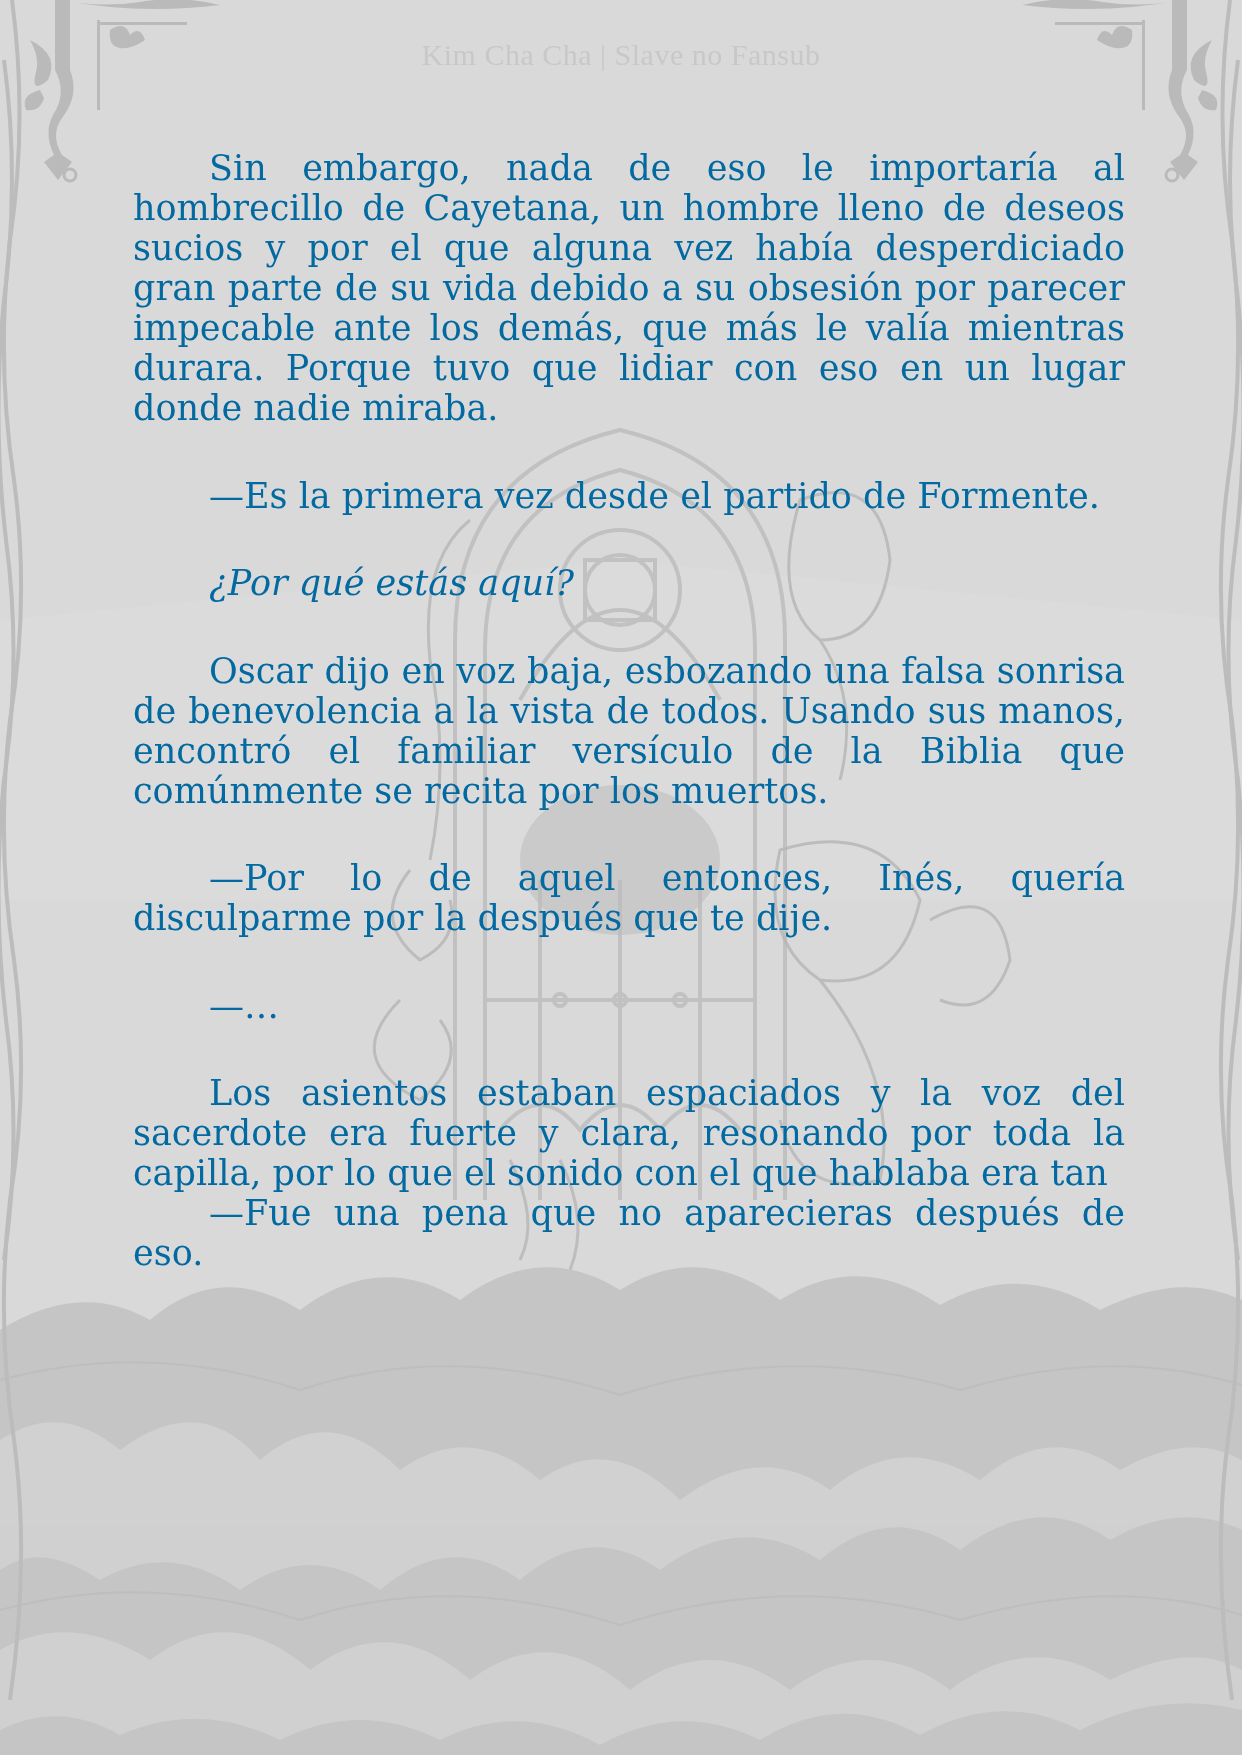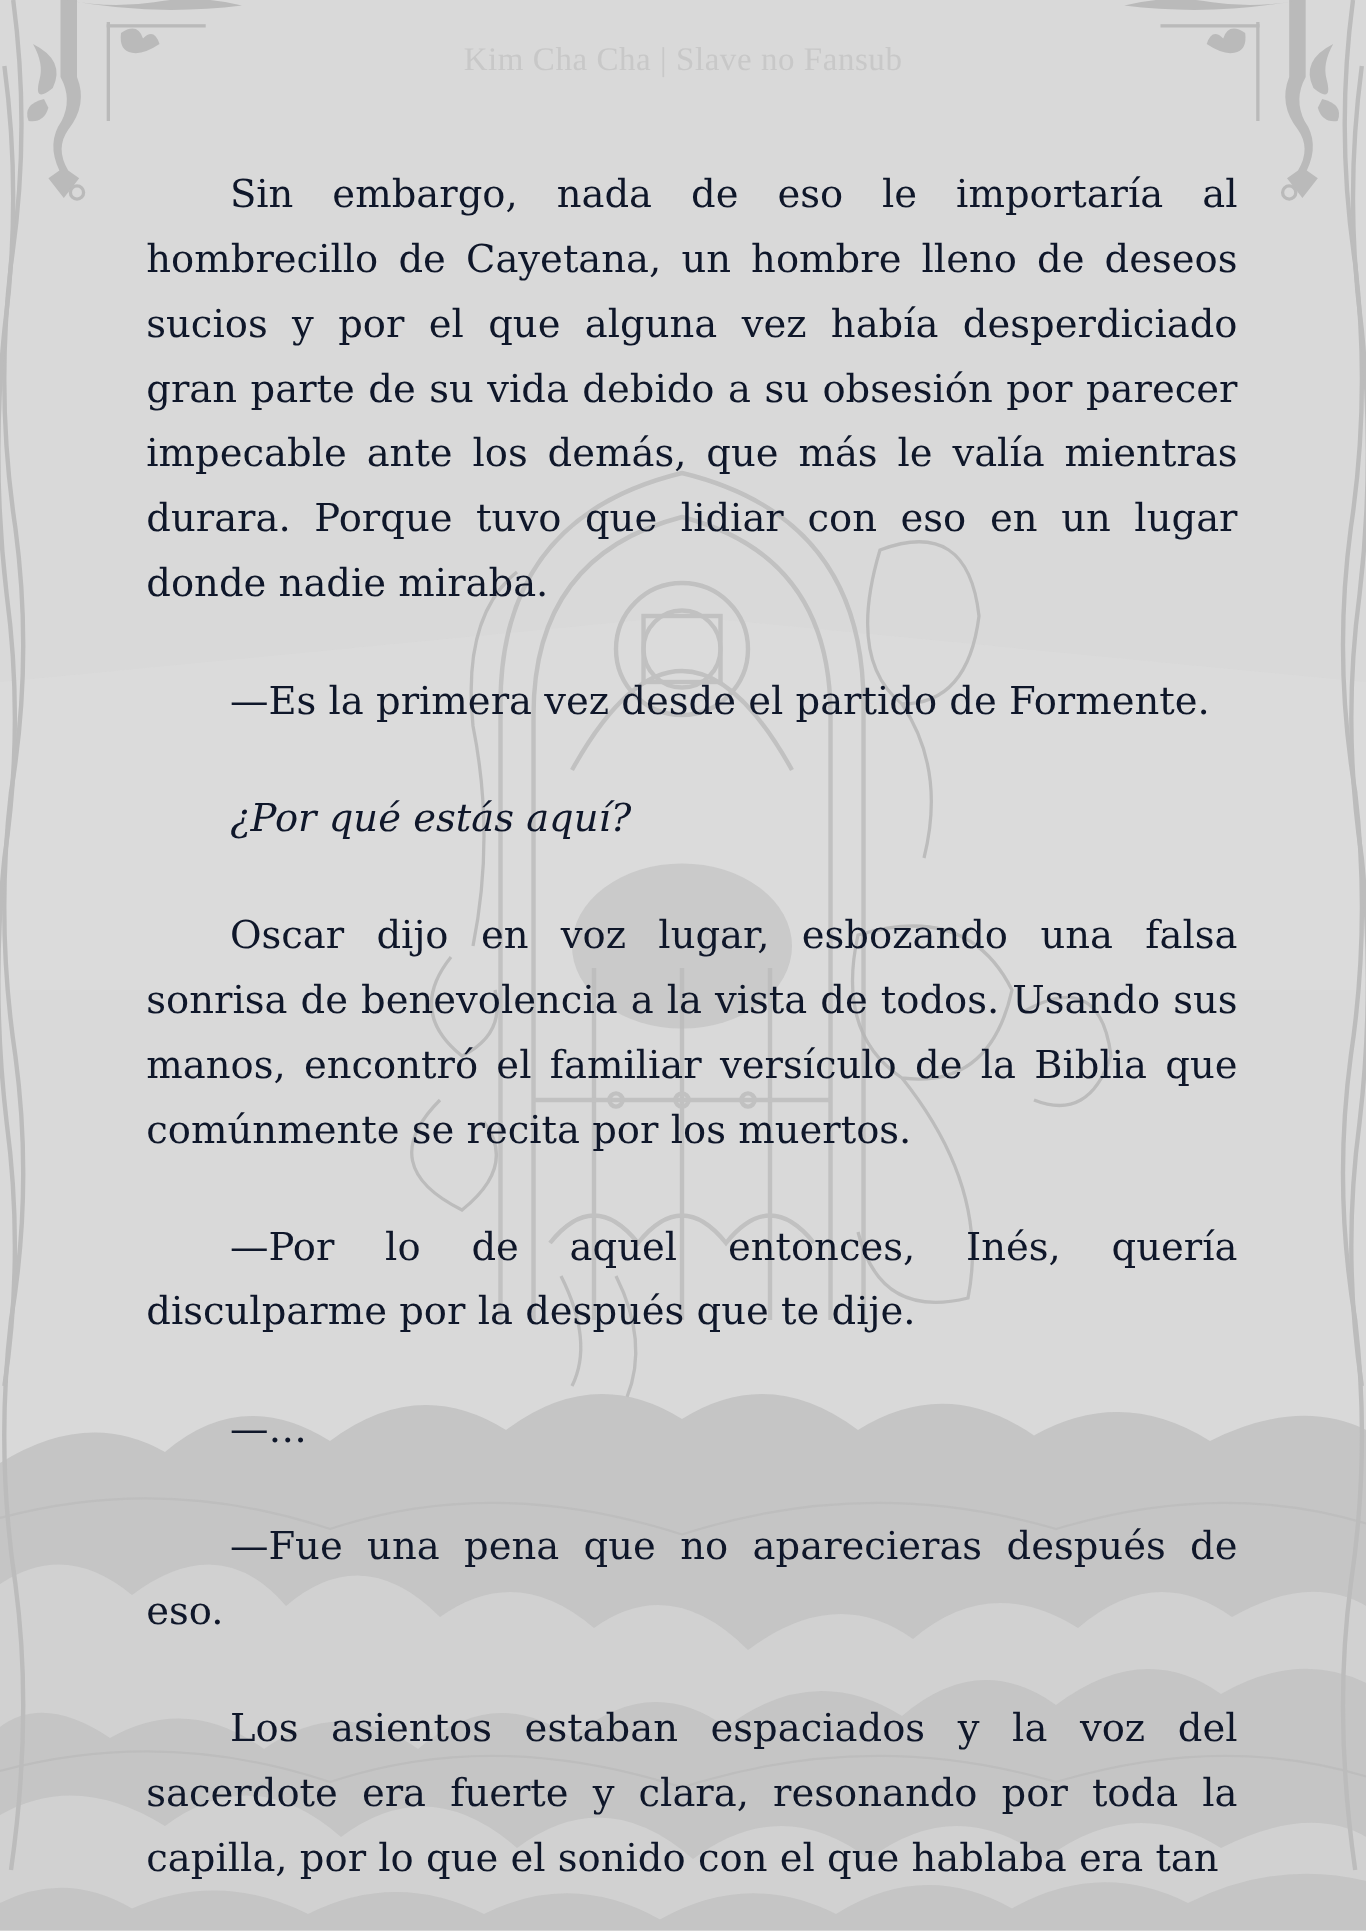--- a/index.html
+++ b/index.html
@@ -31,24 +31,24 @@
       font-family: "Liberation Serif", serif;
       font-size: 30px;
       color: #c8c8c8;
       letter-spacing: 0.5px;
     }
     .content {
       position: absolute;
       left: 133px;
       top: 148px;
       width: 992px;
-      color: #0f172a;
+      color: #0369a1;
       font-family: "DejaVu Serif", serif;
       font-size: 35px;
-      line-height: 59px;
+      line-height: 40px;
     }
     .para {
       margin: 0 0 47.5px 0;
       text-align: justify;
       text-indent: 76px;
     }
     .para.italic { font-style: italic; }
     .para.last { margin-bottom: 0; }
   </style>
 </head>
@@ -138,19 +138,19 @@
       <path d="M1182 0 Q1102 15 1022 5 Q1062 -5 1102 2 Q1142 8 1182 0 Z"></path>
     </g>
   </svg>
 
   <div class="watermark-header">Kim Cha Cha  |  Slave no Fansub</div>
 
   <div class="content">
     <p class="para">Sin embargo, nada de eso le importaría al hombrecillo de Cayetana, un hombre lleno de deseos sucios y por el que alguna vez había desperdiciado gran parte de su vida debido a su obsesión por parecer impecable ante los demás, que más le valía mientras durara. Porque tuvo que lidiar con eso en un lugar donde nadie miraba.</p>
     <p class="para">—Es la primera vez desde el partido de Formente.</p>
     <p class="para italic">¿Por qué estás aquí?</p>
-    <p class="para">Oscar dijo en voz lugar, esbozando una falsa sonrisa de benevolencia a la vista de todos. Usando sus manos, encontró el familiar versículo de la Biblia que comúnmente se recita por los muertos.</p>
+    <p class="para">Oscar dijo en voz baja, esbozando una falsa sonrisa de benevolencia a la vista de todos. Usando sus manos, encontró el familiar versículo de la Biblia que comúnmente se recita por los muertos.</p>
     <p class="para">—Por lo de aquel entonces, Inés, quería disculparme por la después que te dije.</p>
     <p class="para">—…</p>
+    <p class="para last">Los asientos estaban espaciados y la voz del sacerdote era fuerte y clara, resonando por toda la capilla, por lo que el sonido con el que hablaba era tan</p>
     <p class="para">—Fue una pena que no aparecieras después de eso.</p>
-    <p class="para last">Los asientos estaban espaciados y la voz del sacerdote era fuerte y clara, resonando por toda la capilla, por lo que el sonido con el que hablaba era tan</p>
   </div>
 </div>
 
 </body></html>

